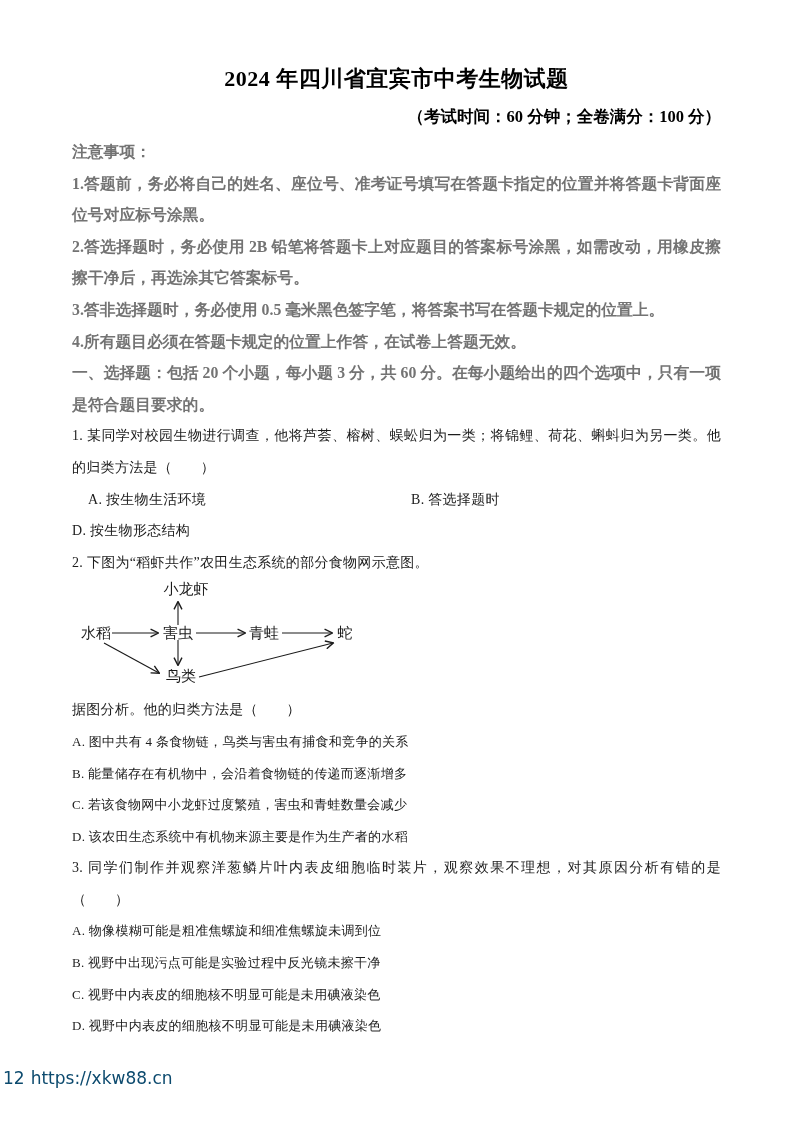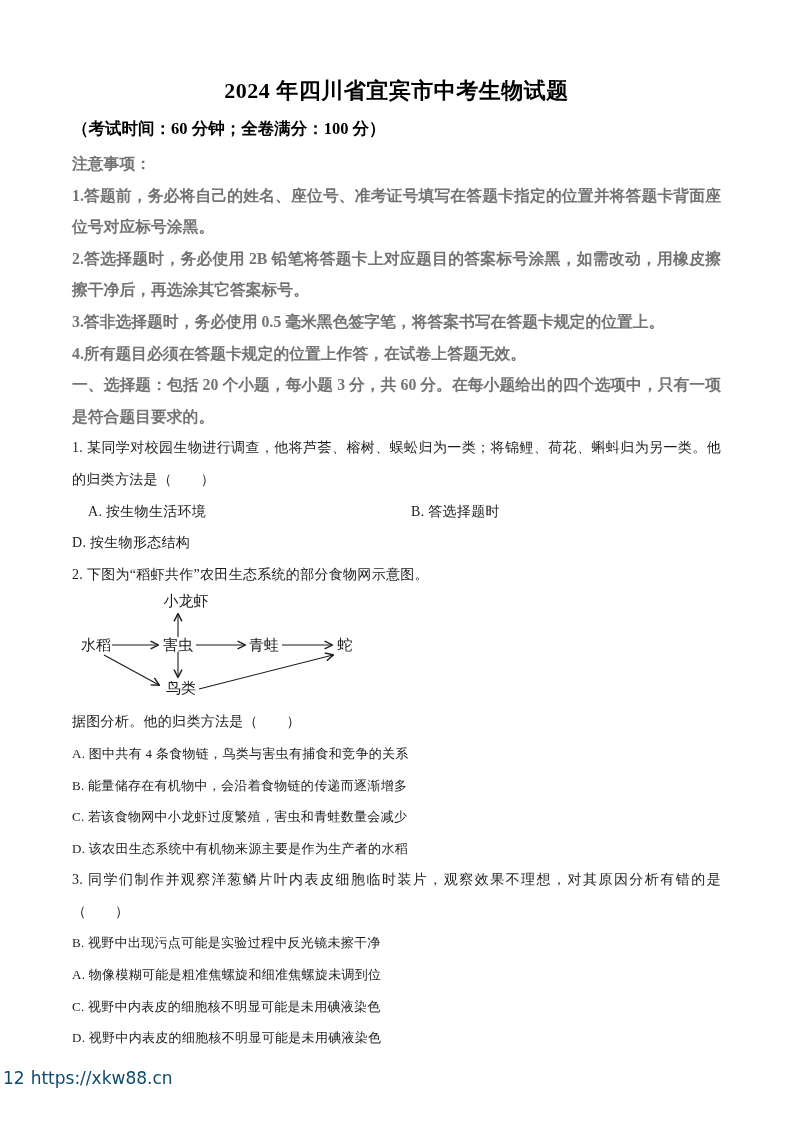--- a/index.html
+++ b/index.html
@@ -9,38 +9,38 @@
     height: 1122px;
     margin: 0 auto;
     background: #ffffff;
     font-family: "Liberation Serif", "DejaVu Serif", serif;
     color: #1c1c1c;
     overflow: hidden;
   }
   .content {
     position: absolute;
     left: 72px;
-    top: 12px;
+    top: 0;
     width: 649px;
   }
   .title {
     margin: 62px 0 0 0;
     font-size: 22px;
     line-height: 34px;
     font-weight: bold;
     text-align: center;
     color: #000000;
     letter-spacing: 0.5px;
   }
   .subtitle {
     margin: 2px 0 0 0;
     font-size: 16.5px;
     line-height: 38px;
     font-weight: bold;
-    text-align: left;
+    text-align: right;
     color: #000000;
   }
   .body-text p { margin: 0; }
   .note {
     font-size: 15.8px;
     line-height: 31.6px;
     font-weight: bold;
     color: #737373;
     text-align: justify;
   }
@@ -146,22 +146,22 @@
 
         <p class="qtext">据图分析。他的归类方法是（　　）</p>
         <p class="opt-full">A. 图中共有 4 条食物链，鸟类与害虫有捕食和竞争的关系</p>
         <p class="opt-full">B. 能量储存在有机物中，会沿着食物链的传递而逐渐增多</p>
         <p class="opt-full">C. 若该食物网中小龙虾过度繁殖，害虫和青蛙数量会减少</p>
         <p class="opt-full">D. 该农田生态系统中有机物来源主要是作为生产者的水稻</p>
       </div>
 
       <div>
         <p class="qtext">3. 同学们制作并观察洋葱鳞片叶内表皮细胞临时装片，观察效果不理想，对其原因分析有错的是（　　）</p>
+        <p class="opt-full">A. 物像模糊可能是粗准焦螺旋和细准焦螺旋未调到位</p>
         <p class="opt-full">B. 视野中出现污点可能是实验过程中反光镜未擦干净</p>
-        <p class="opt-full">A. 物像模糊可能是粗准焦螺旋和细准焦螺旋未调到位</p>
         <p class="opt-full">C. 视野中内表皮的细胞核不明显可能是未用碘液染色</p>
         <p class="opt-full">D. 视野中内表皮的细胞核不明显可能是未用碘液染色</p>
       </div>
 
     </div>
   </div>
 
   <div class="footer">
     <span>12</span><span>https://xkw88.cn</span>
   </div>

